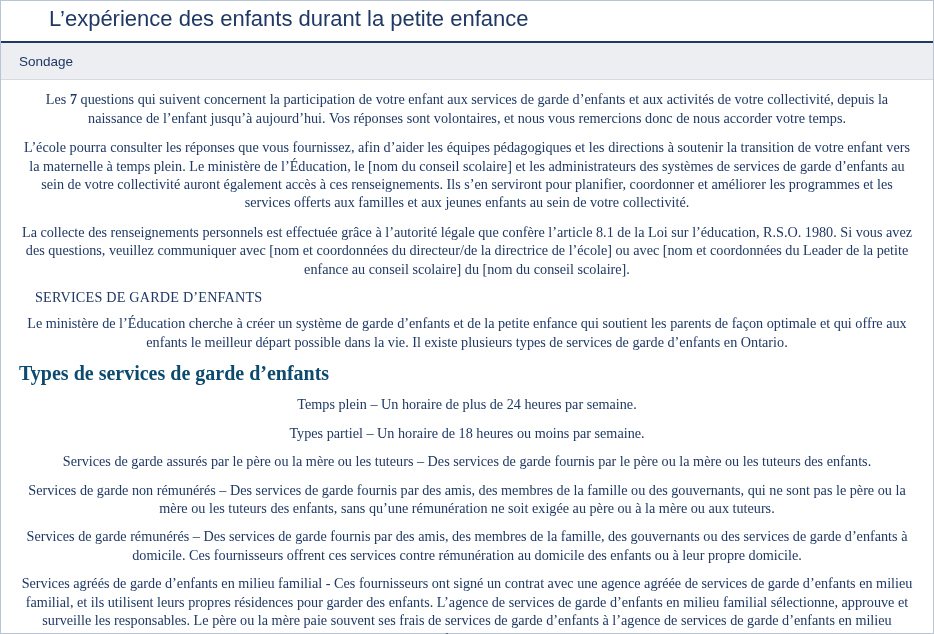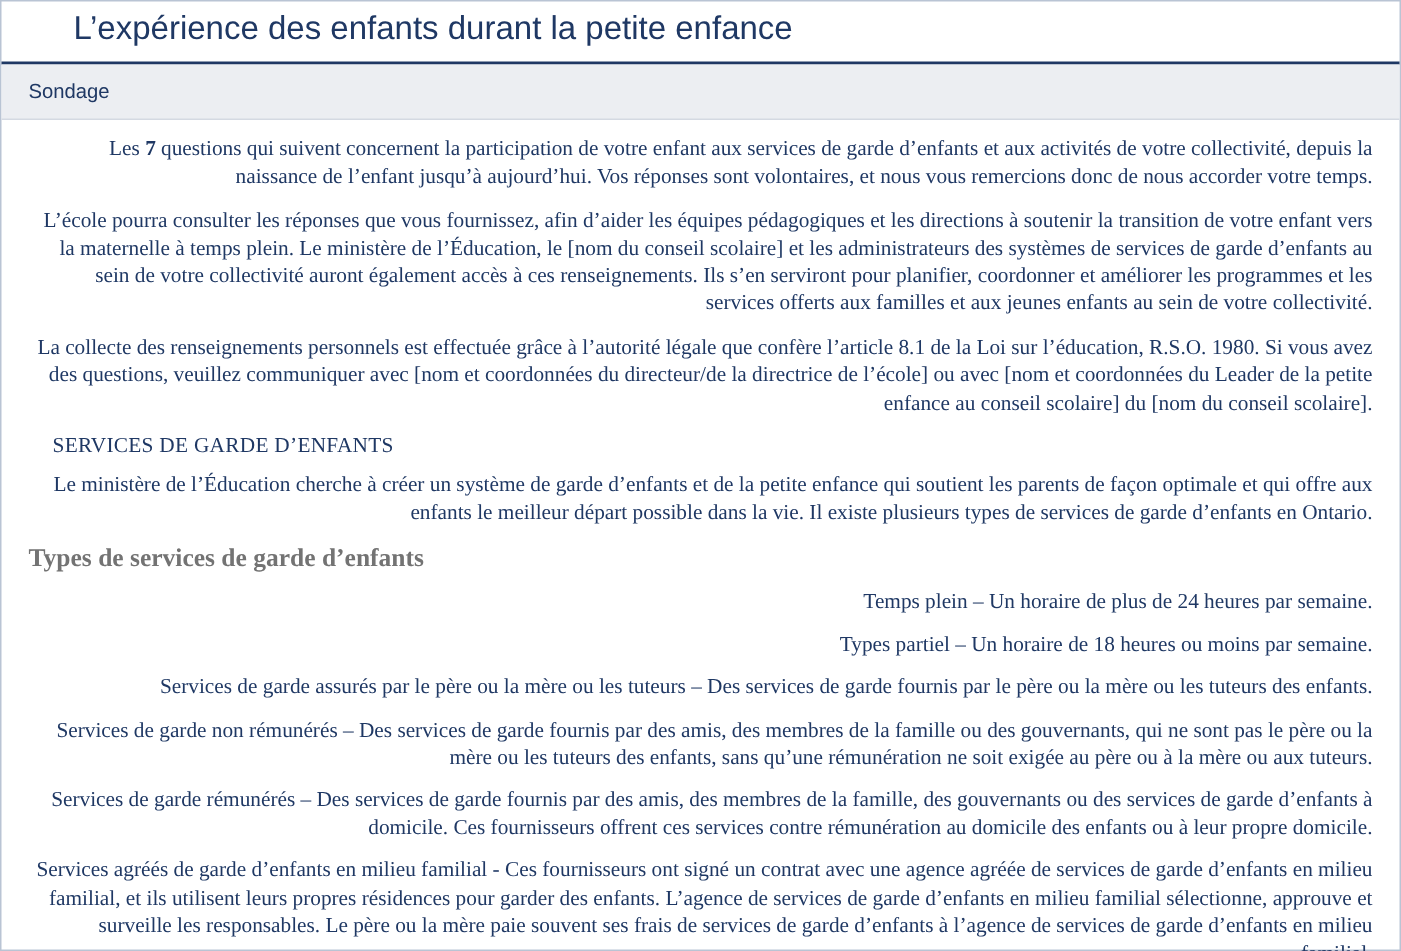--- a/index.html
+++ b/index.html
@@ -50,35 +50,35 @@
   .content {
     box-sizing: border-box;
     padding: 10px 18px 0 18px;
   }
   p.para {
     margin: 0 0 11px 0;
     font-family: "Liberation Serif", serif;
     font-size: 14.2px;
     line-height: 1.30;
     color: #1f3864;
-    text-align: right;
+    text-align: center;
   }
   .heading {
     margin: 4px 0 8px 16px;
     font-family: "Liberation Serif", serif;
     font-size: 14.2px;
     color: #1f3864;
     letter-spacing: 0.2px;
   }
   .subheading {
     margin: 0 0 10px 0;
     font-family: "Liberation Serif", serif;
-    font-size: 17px;
+    font-size: 20px;
     font-weight: bold;
-    color: #737373;
+    color: #0c4a6e;
   }
   .term {
     font-weight: normal;
   }
   .bold {
     font-weight: bold;
   }
   .defs .para {
     margin-bottom: 10px;
   }

